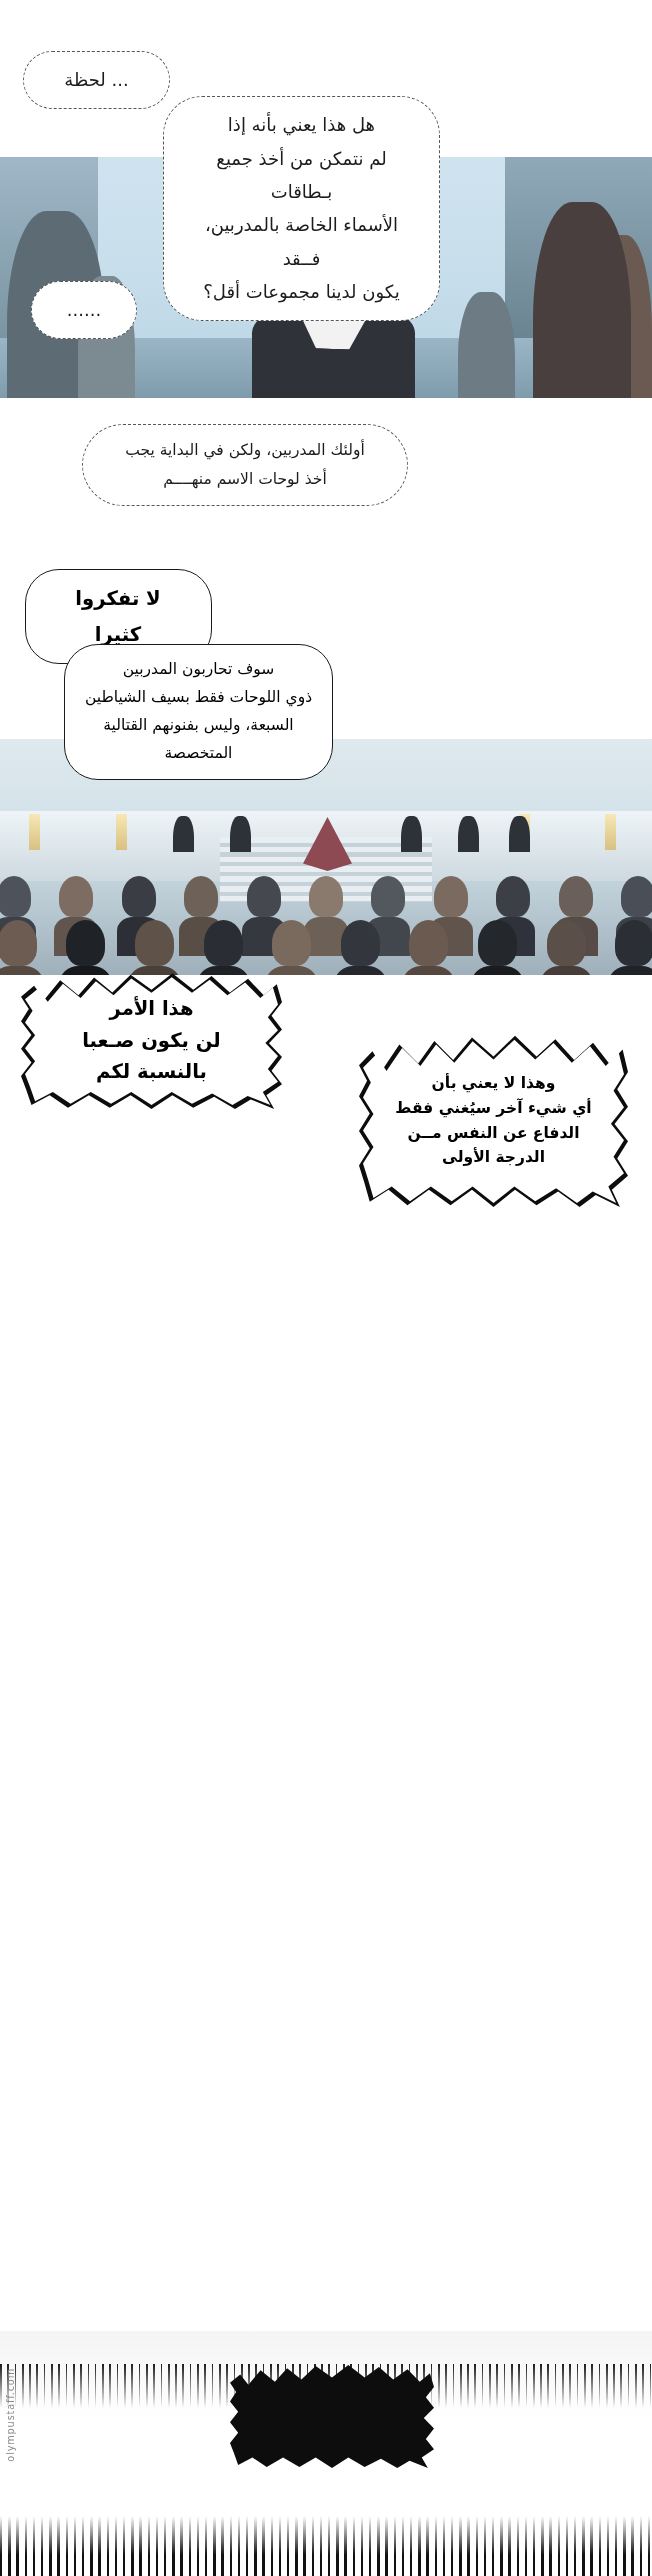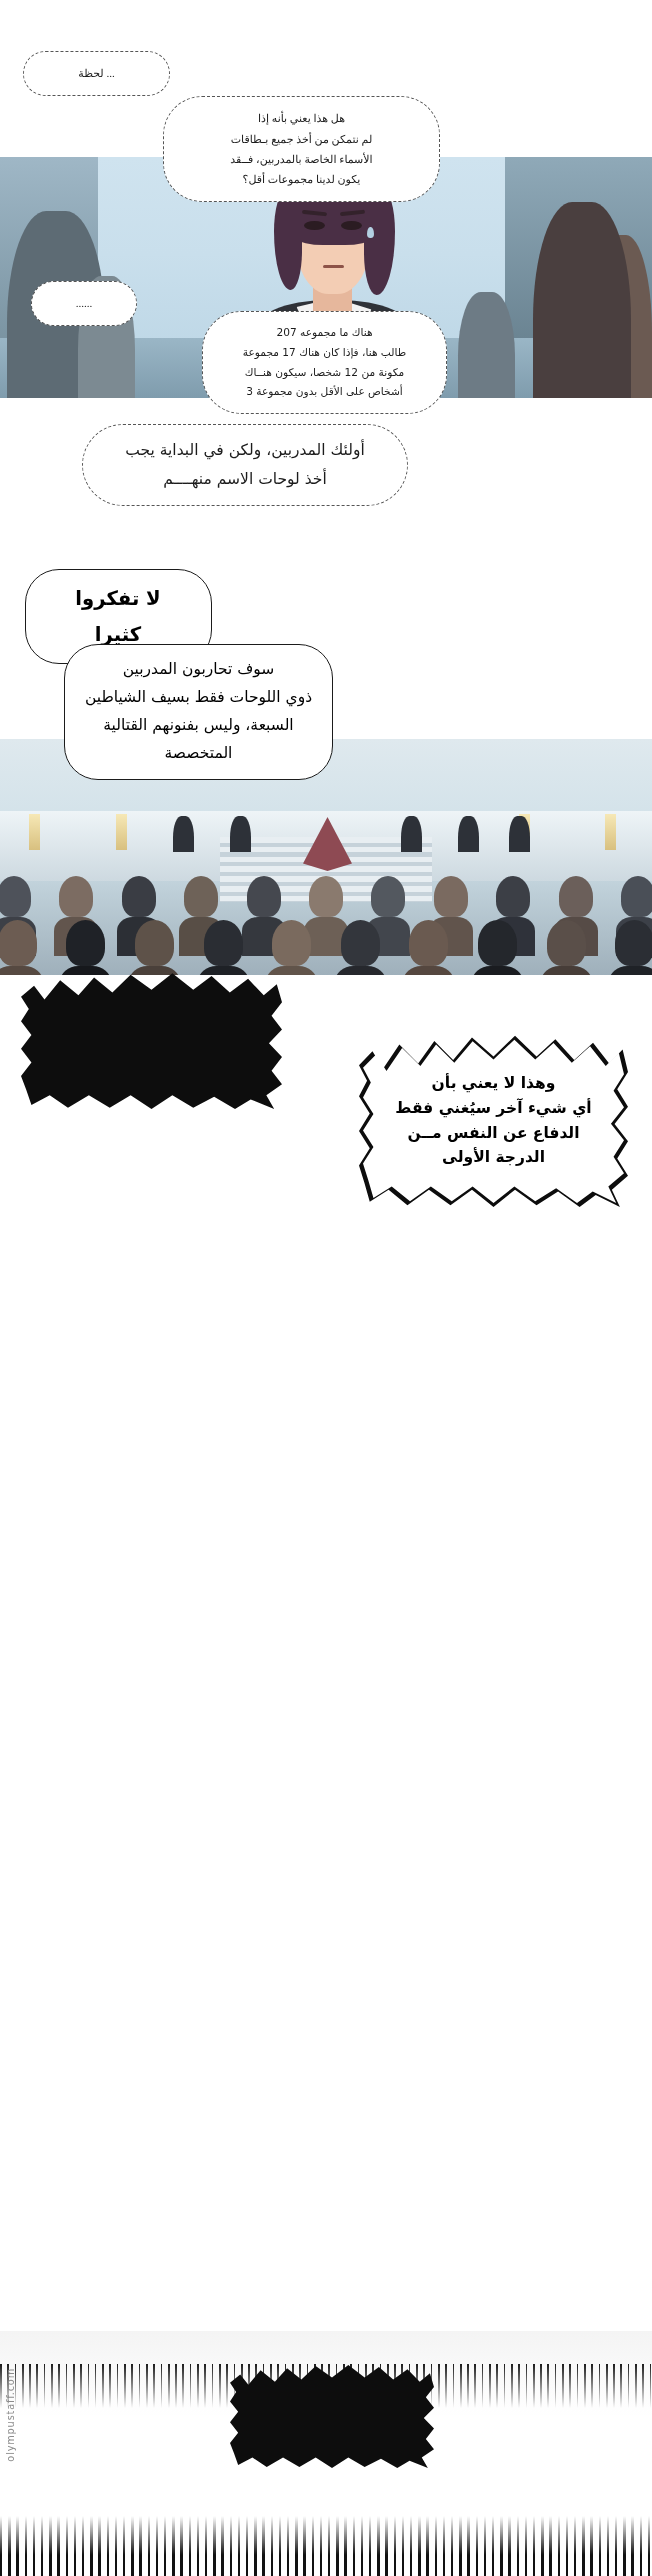--- a/index.html
+++ b/index.html
@@ -219,21 +219,21 @@
     position: absolute; left: 0; right: 0; top: 33px; height: 44px;
     background:
       repeating-linear-gradient(90deg,
         #1a1a1a 0 1.6px, transparent 1.6px 7.3px);
     mask-image: linear-gradient(to bottom, #000 0%, transparent 100%);
     -webkit-mask-image: linear-gradient(to bottom, #000 0%, transparent 100%);
   }
 
   
   .t-sm { font-size: 10.6px; }
-  .t-md { font-size: 11px; font-family: Liberation Serif, serif; }
+  .t-md { font-size: 18px; }
   .t-lg { font-size: 15.5px; }
   .t-xl { font-size: 19.6px; }
 
   
   #watermark {
     position: absolute;
     left: 4.9px; top: 2368px;
     font-size: 9.8px; color: #8c8c8c;
     writing-mode: vertical-rl;
     transform: rotate(180deg);
@@ -283,26 +283,20 @@
       <div class="eye r"></div>
       <div class="mouth"></div>
       <div class="sweat"></div>
     </div>
   </div>
 
   <div class="bubble t-md" style="left:31px; top:281px; width:106px; border-radius:49px;">
     <div>......</div>
   </div>
 
-  <div class="bubble t-sm" style="left:202px; top:311px; width:245px;">
-    <div>هناك ما مجموعه 207</div>
-    <div>طالب هنا، فإذا كان هناك 17 مجموعة</div>
-    <div>مكونة من 12 شخصا، سيكون هنــاك</div>
-    <div>أشخاص على الأقل بدون مجموعة 3</div>
-  </div>
 
   <div class="bubble t-lg" style="left:82px; top:424px; width:326px; border-radius:46px;">
     <div>أولئك المدربين، ولكن في البداية يجب</div>
     <div>أخذ لوحات الاسم منهــــم</div>
   </div>
 
   <div class="bubble-solid t-xl" style="left:24.5px; top:569px; width:187px; font-weight:bold;">
     <div>لا تفكروا</div>
     <div>كثيرا</div>
   </div>
@@ -415,20 +409,25 @@
           <div class="body" style="background:#16181c;width:51px;height:44px"></div>
         </div>
       <div class="crowd-unit">
           <div class="head" style="background:#6c5c52;width:39px;height:46px"></div>
           <div class="body" style="background:#564941;width:51px;height:44px"></div>
         </div>
     </div>
   </div>
 
   <div class="spike-wrap" style="left:21px; top:972px; width:261px; height:137px;"></div>
+  <div class="spike t-xl" style="left:25px; top:976px; width:253px; height:129px; display:flex; flex-direction:column; justify-content:center;">
+    <div>هذا الأمر</div>
+    <div>لن يكون صـعبا</div>
+    <div>بالنسبة لكم</div>
+  </div>
 
   <div class="spike-wrap" style="left:359px; top:1034px; width:269px; height:173px;"></div>
   <div class="spike t-lg" style="left:363px; top:1038px; width:261px; height:165px; display:flex; flex-direction:column; justify-content:center;">
     <div>وهذا لا يعني بأن</div>
     <div>أي شيء آخر سيُغني فقط</div>
     <div>الدفاع عن النفس مــن</div>
     <div>الدرجة الأولى</div>
   </div>
 
   <div class="panel" id="panel3">

